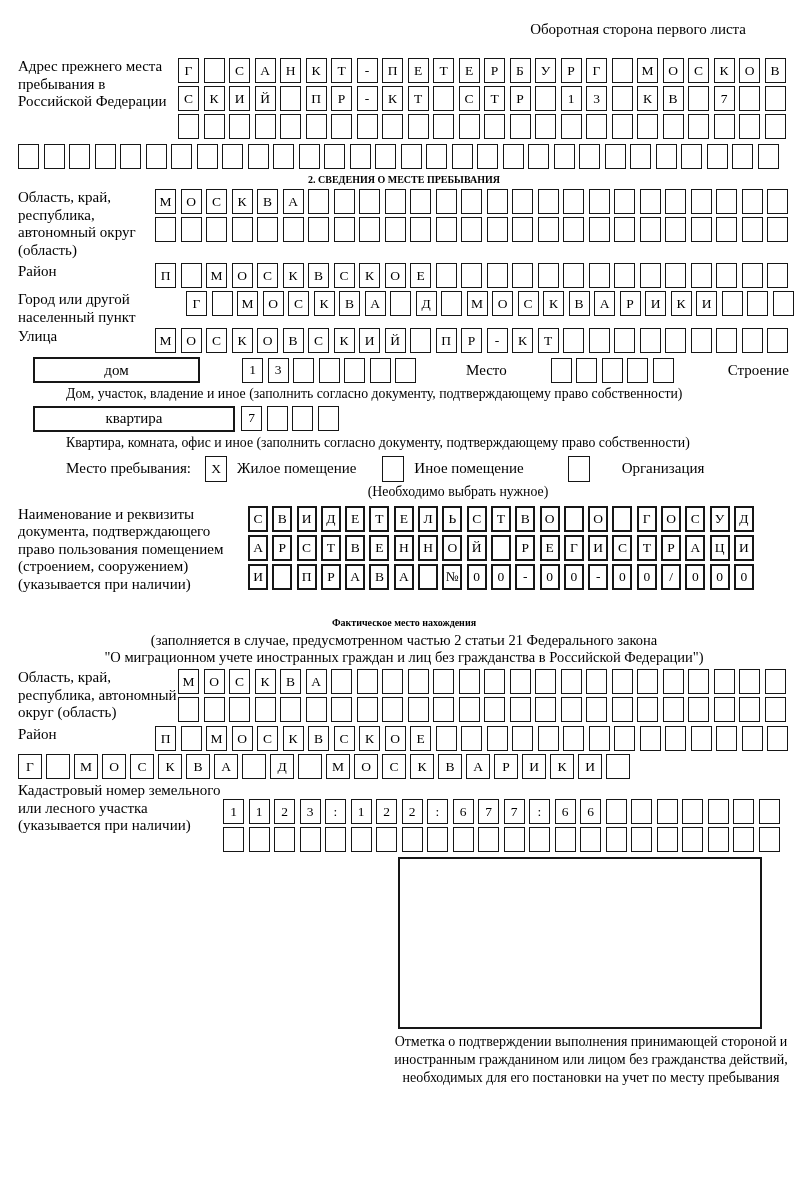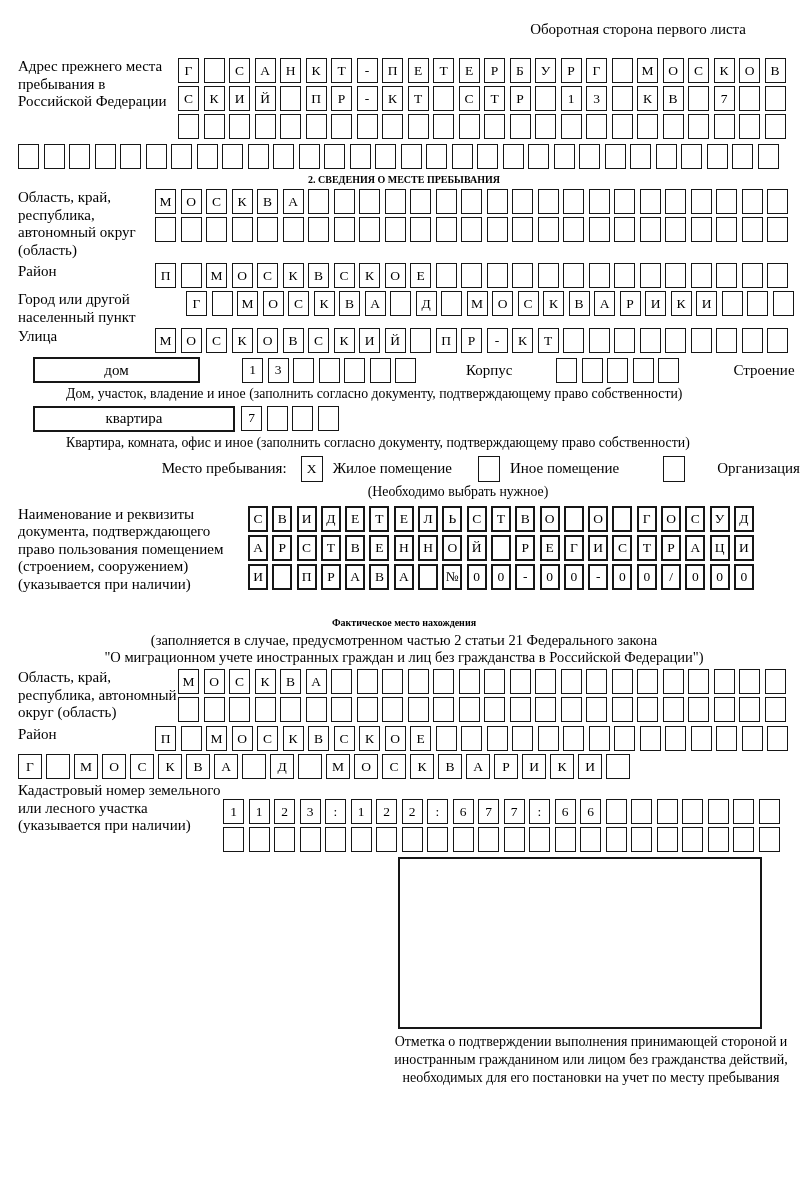--- a/index.html
+++ b/index.html
@@ -21,21 +21,21 @@
   .cellrow.narrow{gap:4.3px}
   .cellrow.narrow .cell{width:20px;height:26px;border-width:2px;}
   .cellrow.wide{gap:4px}
   .cellrow.wide .cell{width:24px;}
   .note{font-size:13.8px;line-height:16.5px;}
   .center{width:772px;text-align:center;}
   .sec-title{font-size:10px;font-weight:bold;}
   .bigbox{border:2px solid #161616;height:26px;box-sizing:border-box;flex:none;
     display:flex;align-items:center;justify-content:center;font-size:15px;}
   .inline-label{font-size:15px;line-height:26px;flex:none;}
-  .stay-row{display:flex;align-items:center;justify-content:flex-end;}
+  .stay-row{display:flex;align-items:center;}
   .cbox{width:22px;height:26px;}
   .stamp-box{width:364px;height:172px;border:2px solid #161616;box-sizing:border-box;
     margin-left:380px;background:#fff;}
   .stamp-caption{width:410px;margin-left:368px;text-align:center;
     font-size:14px;line-height:18px;}
   .mt2{margin-top:2px}.mt3{margin-top:3px}.mt4{margin-top:4px}.mt5{margin-top:5px}.mt10{margin-top:24px}.mt20{margin-top:20px}
 </style>
 </head>
 <body>
 
@@ -317,21 +317,21 @@
   <div class="bigbox" style="width:167px;">дом</div>
   <div class="cellrow" style="margin-left:6px;">
       <div class="cell">1</div>
       <div class="cell">3</div>
       <div class="cell"></div>
       <div class="cell"></div>
       <div class="cell"></div>
       <div class="cell"></div>
       <div class="cell"></div>
     </div>
-  <div class="inline-label" style="margin-left:14px;margin-right:8px;">Корпус</div>
+  <div class="inline-label" style="margin-left:14px;margin-right:8px;">Место</div>
   <div class="cellrow">
       <div class="cell"></div>
       <div class="cell"></div>
       <div class="cell"></div>
       <div class="cell"></div>
       <div class="cell"></div>
     </div>
   <div class="inline-label" style="margin-left:18px;margin-right:8px;">Строение</div>
   <div class="cellrow">
       <div class="cell">1</div>

